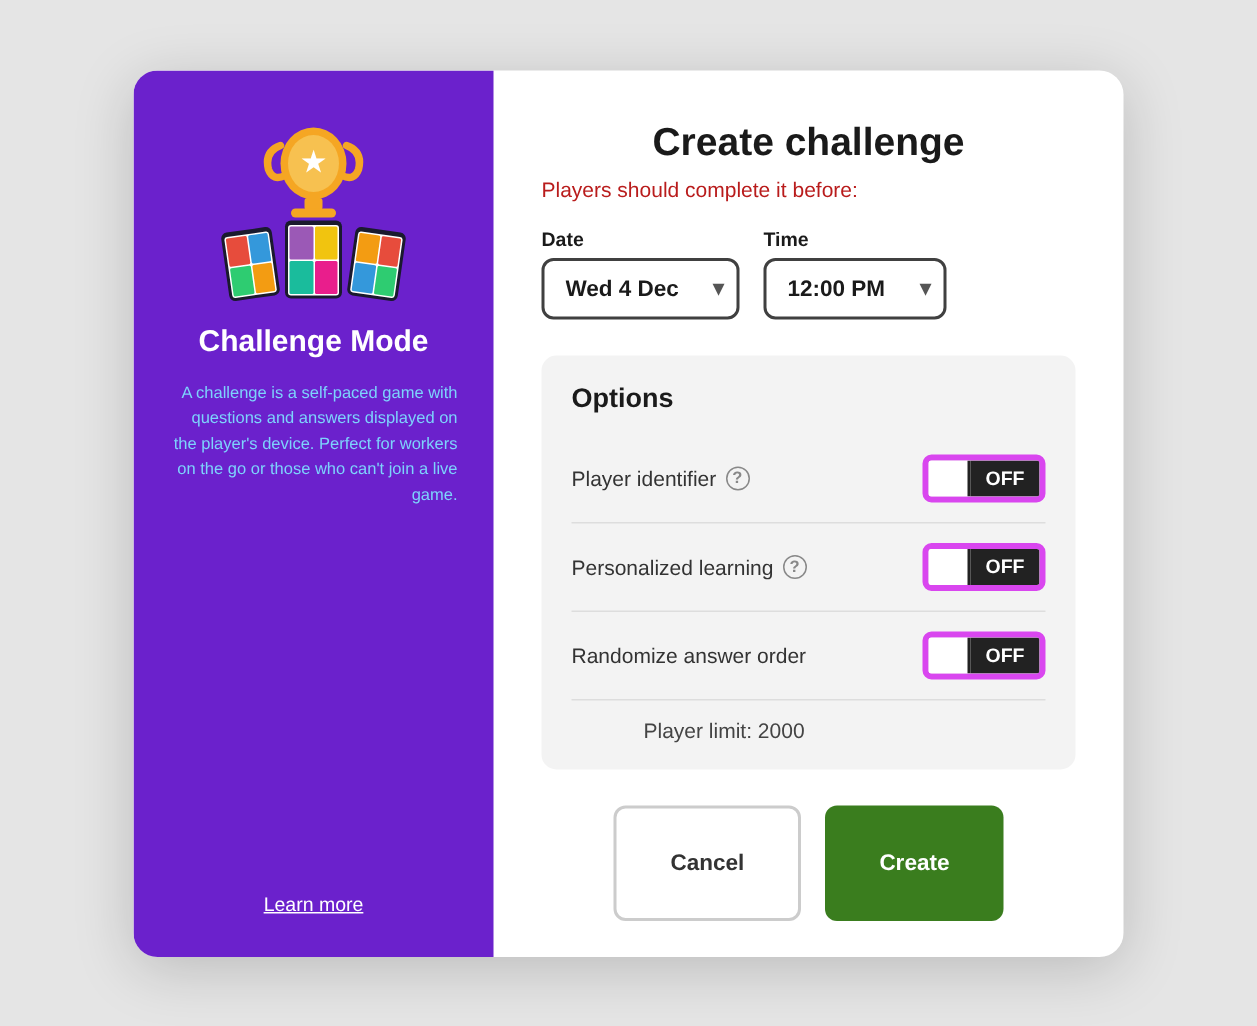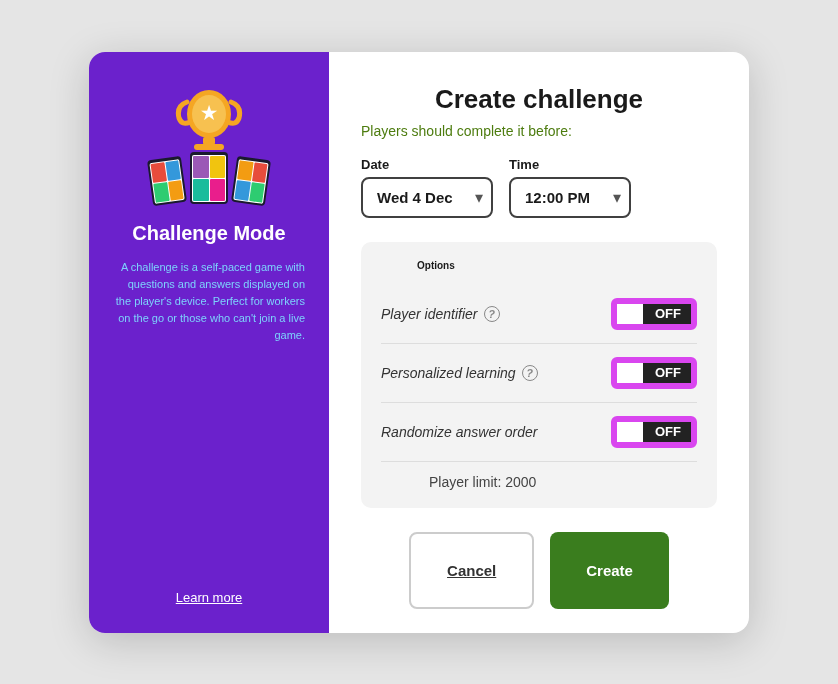--- a/index.html
+++ b/index.html
@@ -131,21 +131,21 @@
     .panel-title {
       font-size: 26px;
       font-weight: 800;
       color: #1a1a1a;
       margin-bottom: 8px;
       text-align: center;
     }
 
     .subtitle {
       font-size: 14px;
-      color: #4d7c0f;
+      color: #b91c1c;
       margin-bottom: 18px;
     }
 
     .date-time-row {
       display: flex;
       gap: 16px;
       margin-bottom: 24px;
     }
 
     .field-group {
@@ -190,67 +190,65 @@
     
     .options-section {
       background: #f3f3f3;
       border-radius: 10px;
       padding: 18px 20px;
       margin-bottom: 20px;
       flex: 1;
     }
 
     .options-title {
-      font-size: 10px;
+      font-size: 18px;
       font-weight: 800;
       color: #1a1a1a;
       margin-bottom: 14px;
-      margin-left: 36px;
     }
 
     .option-row {
       display: flex;
       align-items: center;
       justify-content: space-between;
       padding: 13px 0;
       border-bottom: 1px solid #ddd;
     }
 
     .option-row:last-of-type {
       border-bottom: none;
     }
 
     .option-label {
       font-size: 14px;
       color: #333;
       display: flex;
       align-items: center;
       gap: 6px;
-      font-style: italic;
     }
 
     .help-icon {
       width: 16px;
       height: 16px;
       border-radius: 50%;
       border: 1.5px solid #888;
       display: inline-flex;
       align-items: center;
       justify-content: center;
       font-size: 11px;
       color: #888;
       cursor: pointer;
       font-weight: 700;
     }
 
     
     .toggle-switch {
       display: flex;
       align-items: center;
-      border: 6px solid #d946ef;
+      border: 4px solid #d946ef;
       border-radius: 6px;
       overflow: hidden;
       cursor: pointer;
       height: 32px;
     }
 
     .toggle-thumb {
       width: 28px;
       height: 100%;
       background: #fff;
@@ -286,21 +284,20 @@
 
     .btn-cancel {
       padding: 13px 36px;
       border: 2px solid #ccc;
       border-radius: 8px;
       background: #fff;
       font-size: 15px;
       font-weight: 700;
       color: #333;
       cursor: pointer;
-      text-decoration: underline;
     }
 
     .btn-create {
       padding: 30px 36px;
       border: none;
       border-radius: 8px;
       background: #3a7d1e;
       font-size: 15px;
       font-weight: 700;
       color: #fff;

